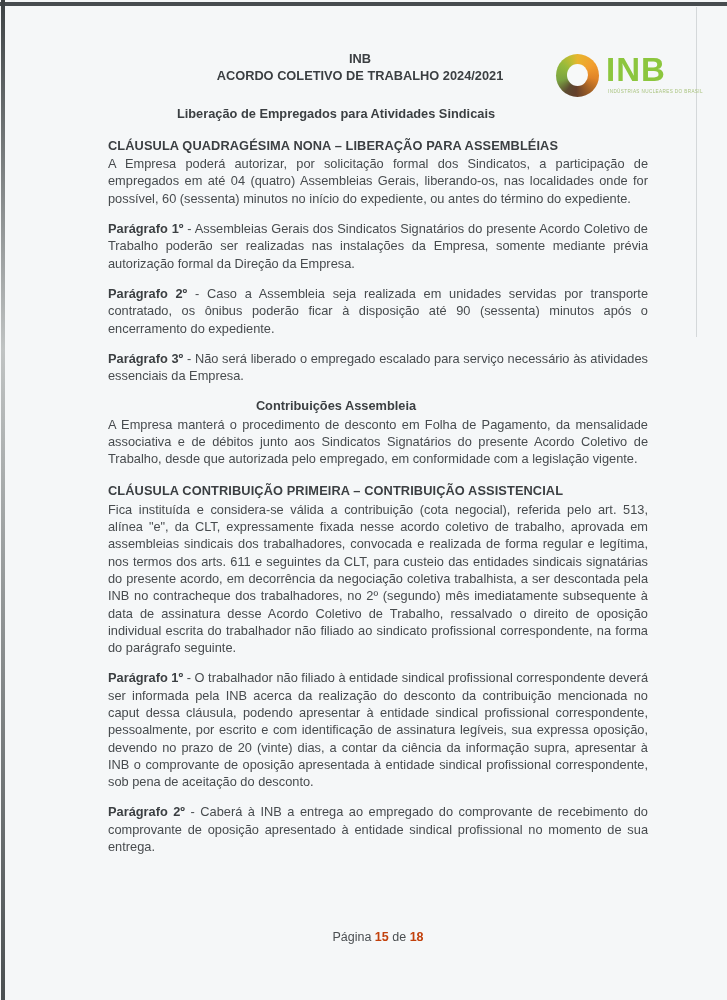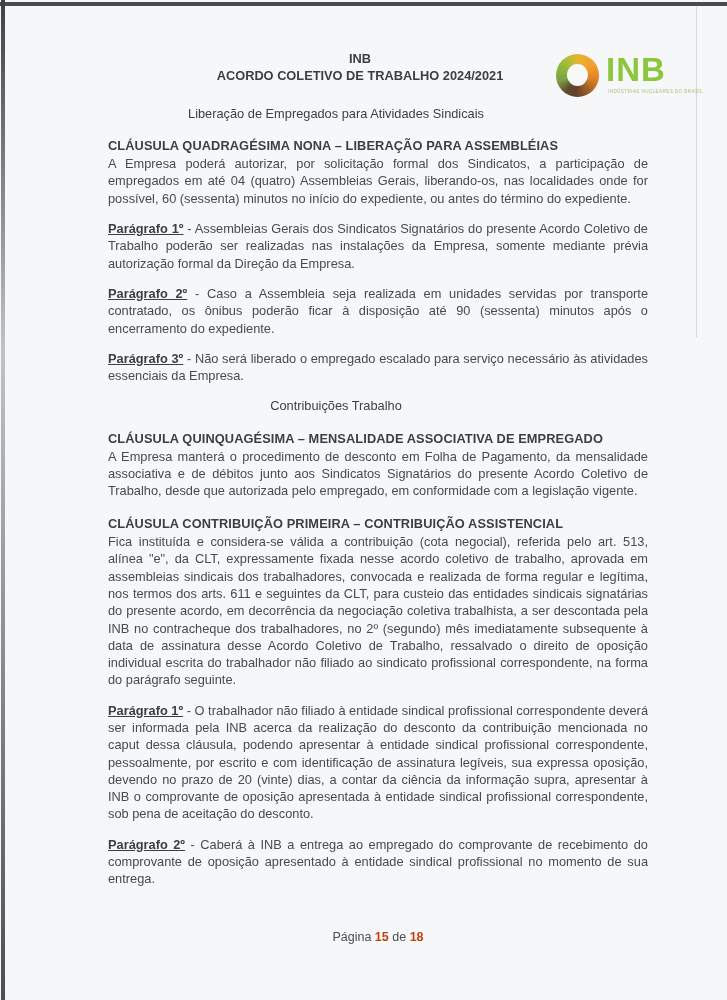--- a/index.html
+++ b/index.html
@@ -18,30 +18,30 @@
   .edge-left{position:absolute;left:1px;top:0;width:4px;height:1000px;
     background:linear-gradient(to bottom,#3d4244,#70767466 35%,#4a4f51);}
   .edge-right{position:absolute;left:696px;top:7px;width:1px;height:330px;background:#d4d8da;}
 
   
   .content{
     position:absolute;left:108px;top:50px;width:540px;
     font-size:12.8px;line-height:17.3px;color:#474b4e;
   }
   .doc-header{ text-align:center;font-weight:bold;color:#3b3f42;padding-right:36px; }
-  .centered{ text-align:center;font-weight:normal;color:#3b3f42;padding-right:84px; }
+  .centered{ text-align:center;font-weight:bold;color:#3b3f42;padding-right:84px; }
   .topic1{ margin-top:20px; }
   .topic2{ margin-top:9px; }
   .clause-heading{
     font-weight:bold;color:#3b3f42;text-align:left;margin-top:15px;
     letter-spacing:.1px;
   }
   .body-par{ text-align:justify;margin-top:1px; }
   .sub-par{ text-align:justify;margin-top:13px; }
-  .plabel{ font-weight:bold;color:#3b3f42;text-decoration:underline; }
+  .plabel{ font-weight:bold;color:#3b3f42; }
 
   
   .logo{ position:absolute;left:556px;top:52px;width:120px;height:50px; }
   .logo-icon{
     position:absolute;left:0;top:2px;width:43px;height:43px;border-radius:50%;
     background:conic-gradient(from 0deg,
       #e8b52e 0deg,#f29e2f 55deg,#e08428 100deg,
       #9c5e26 145deg,#64402c 185deg,#5c4a31 215deg,
       #7ba342 255deg,#94ba3c 305deg,#c5bd32 340deg,#e8b52e 360deg);
   }
@@ -86,22 +86,21 @@
     <div class="doc-header">ACORDO COLETIVO DE TRABALHO 2024/2021</div>
 
     <div class="centered topic1">Liberação de Empregados para Atividades Sindicais</div>
     <div class="clause-heading">CLÁUSULA QUADRAGÉSIMA NONA – LIBERAÇÃO PARA ASSEMBLÉIAS</div>
     <p class="body-par">A Empresa poderá autorizar, por solicitação formal dos Sindicatos, a participação de empregados em até 04 (quatro) Assembleias Gerais, liberando-os, nas localidades onde for possível, 60 (sessenta) minutos no início do expediente, ou antes do término do expediente.</p>
 
     <p class="sub-par"><b class="plabel">Parágrafo 1º</b> <span>- Assembleias Gerais dos Sindicatos Signatários do presente Acordo Coletivo de Trabalho poderão ser realizadas nas instalações da Empresa, somente mediante prévia autorização formal da Direção da Empresa.</span></p>
     <p class="sub-par"><b class="plabel">Parágrafo 2º</b> <span>- Caso a Assembleia seja realizada em unidades servidas por transporte contratado, os ônibus poderão ficar à disposição até 90 (sessenta) minutos após o encerramento do expediente.</span></p>
     <p class="sub-par"><b class="plabel">Parágrafo 3º</b> <span>- Não será liberado o empregado escalado para serviço necessário às atividades essenciais da Empresa.</span></p>
 
-    <div class="centered topic2">Contribuições Trabalho</div>
-    <div class="clause-heading">CLÁUSULA QUINQUAGÉSIMA – MENSALIDADE ASSOCIATIVA DE EMPREGADO</div>
+    <div class="centered topic2">Contribuições Assembleia</div>
     <p class="body-par">A Empresa manterá o procedimento de desconto em Folha de Pagamento, da mensalidade associativa e de débitos junto aos Sindicatos Signatários do presente Acordo Coletivo de Trabalho, desde que autorizada pelo empregado, em conformidade com a legislação vigente.</p>
 
     <div class="clause-heading">CLÁUSULA CONTRIBUIÇÃO PRIMEIRA – CONTRIBUIÇÃO ASSISTENCIAL</div>
     <p class="body-par">Fica instituída e considera-se válida a contribuição (cota negocial), referida pelo art. 513, alínea "e", da CLT, expressamente fixada nesse acordo coletivo de trabalho, aprovada em assembleias sindicais dos trabalhadores, convocada e realizada de forma regular e legítima, nos termos dos arts. 611 e seguintes da CLT, para custeio das entidades sindicais signatárias do presente acordo, em decorrência da negociação coletiva trabalhista, a ser descontada pela INB no contracheque dos trabalhadores, no 2º (segundo) mês imediatamente subsequente à data de assinatura desse Acordo Coletivo de Trabalho, ressalvado o direito de oposição individual escrita do trabalhador não filiado ao sindicato profissional correspondente, na forma do parágrafo seguinte.</p>
 
     <p class="sub-par"><b class="plabel">Parágrafo 1º</b> <span>- O trabalhador não filiado à entidade sindical profissional correspondente deverá ser informada pela INB acerca da realização do desconto da contribuição mencionada no caput dessa cláusula, podendo apresentar à entidade sindical profissional correspondente, pessoalmente, por escrito e com identificação de assinatura legíveis, sua expressa oposição, devendo no prazo de 20 (vinte) dias, a contar da ciência da informação supra, apresentar à INB o comprovante de oposição apresentada à entidade sindical profissional correspondente, sob pena de aceitação do desconto.</span></p>
     <p class="sub-par"><b class="plabel">Parágrafo 2º</b> <span>- Caberá à INB a entrega ao empregado do comprovante de recebimento do comprovante de oposição apresentado à entidade sindical profissional no momento de sua entrega.</span></p>
 
   </div>
 

